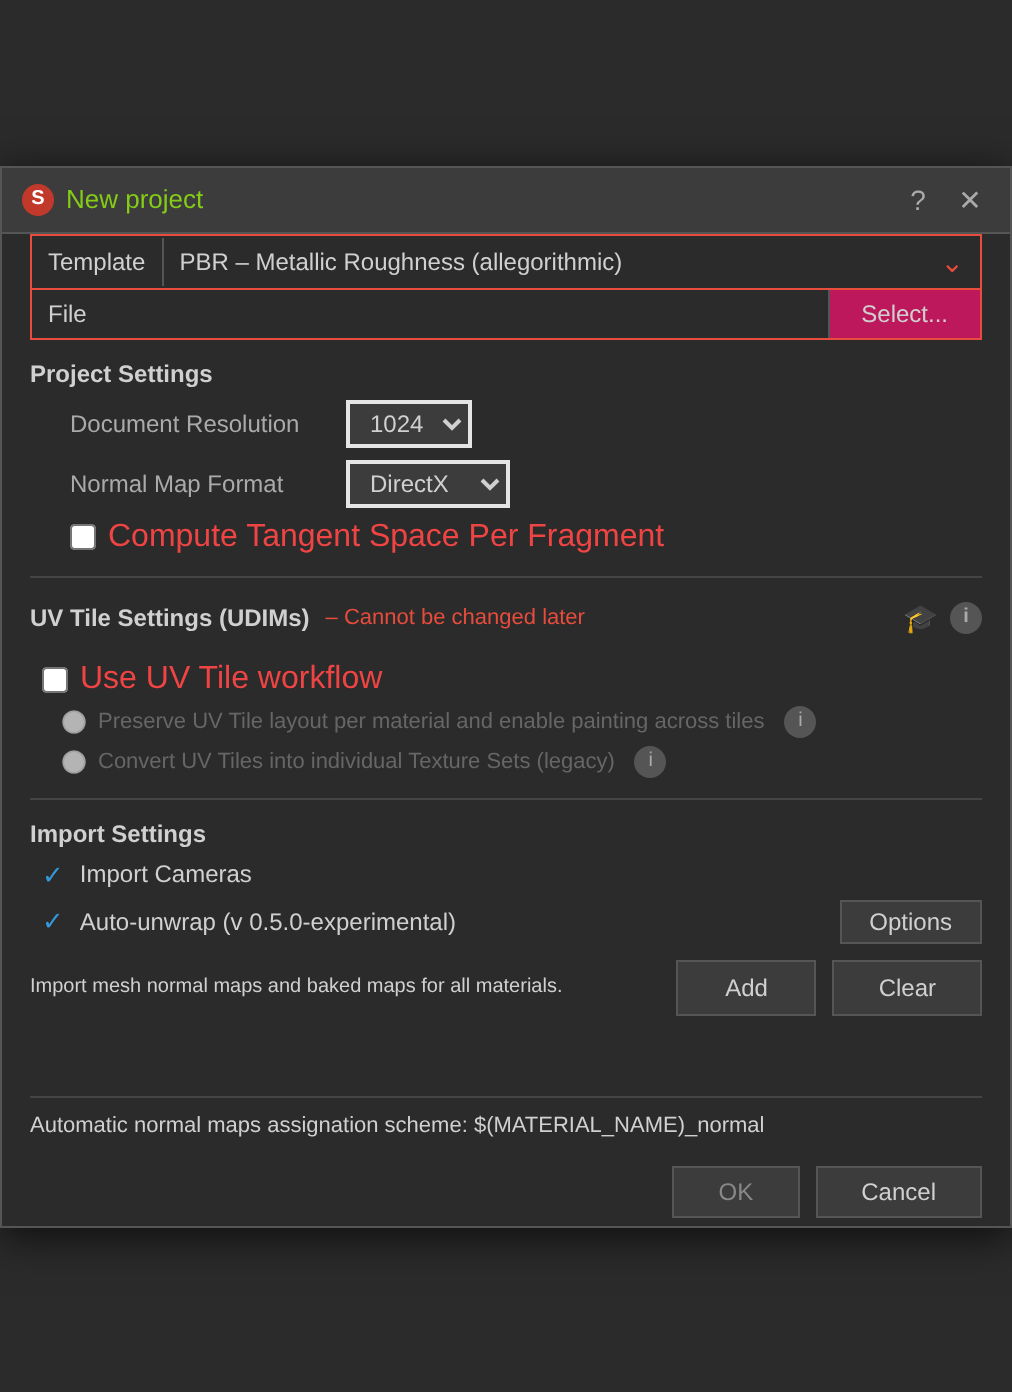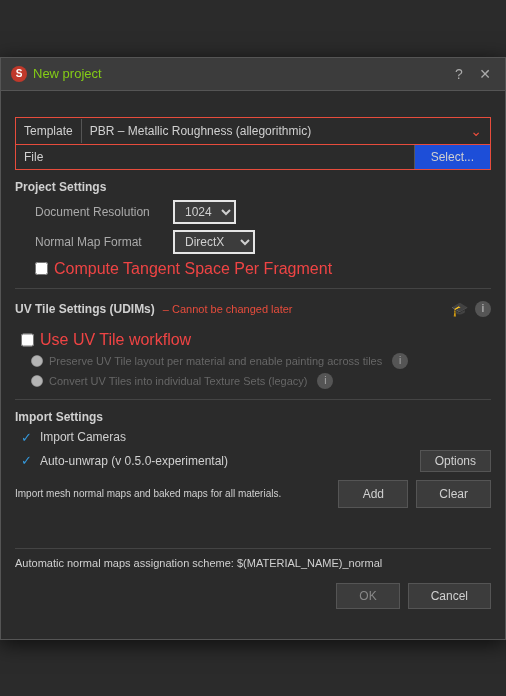--- a/index.html
+++ b/index.html
@@ -58,21 +58,21 @@
       background: none;
       border: none;
       color: #aaa;
       cursor: pointer;
       font-size: 14px;
       display: flex;
       align-items: center;
       justify-content: center;
     }
     .dialog-body {
-      padding: 26px 14px;
+      padding: 0 14px;
     }
     .field-group {
       border: 1px solid #e74c3c;
       margin-bottom: 8px;
     }
     .template-row {
       display: flex;
       align-items: center;
       background: #2b2b2b;
     }
@@ -105,21 +105,21 @@
       background: #2b2b2b;
       border-top: 1px solid #e74c3c;
     }
     .file-label {
       flex: 1;
       padding: 5px 8px;
       color: #d0d0d0;
       font-size: 12px;
     }
     .select-btn {
-      background: #1d4ed8;
+      background: #be185d;
       border: none;
       border-left: 1px solid #555;
       color: #d0d0d0;
       padding: 5px 16px;
       cursor: pointer;
       font-size: 12px;
     }
     .section-title {
       font-weight: bold;
       color: #d0d0d0;

